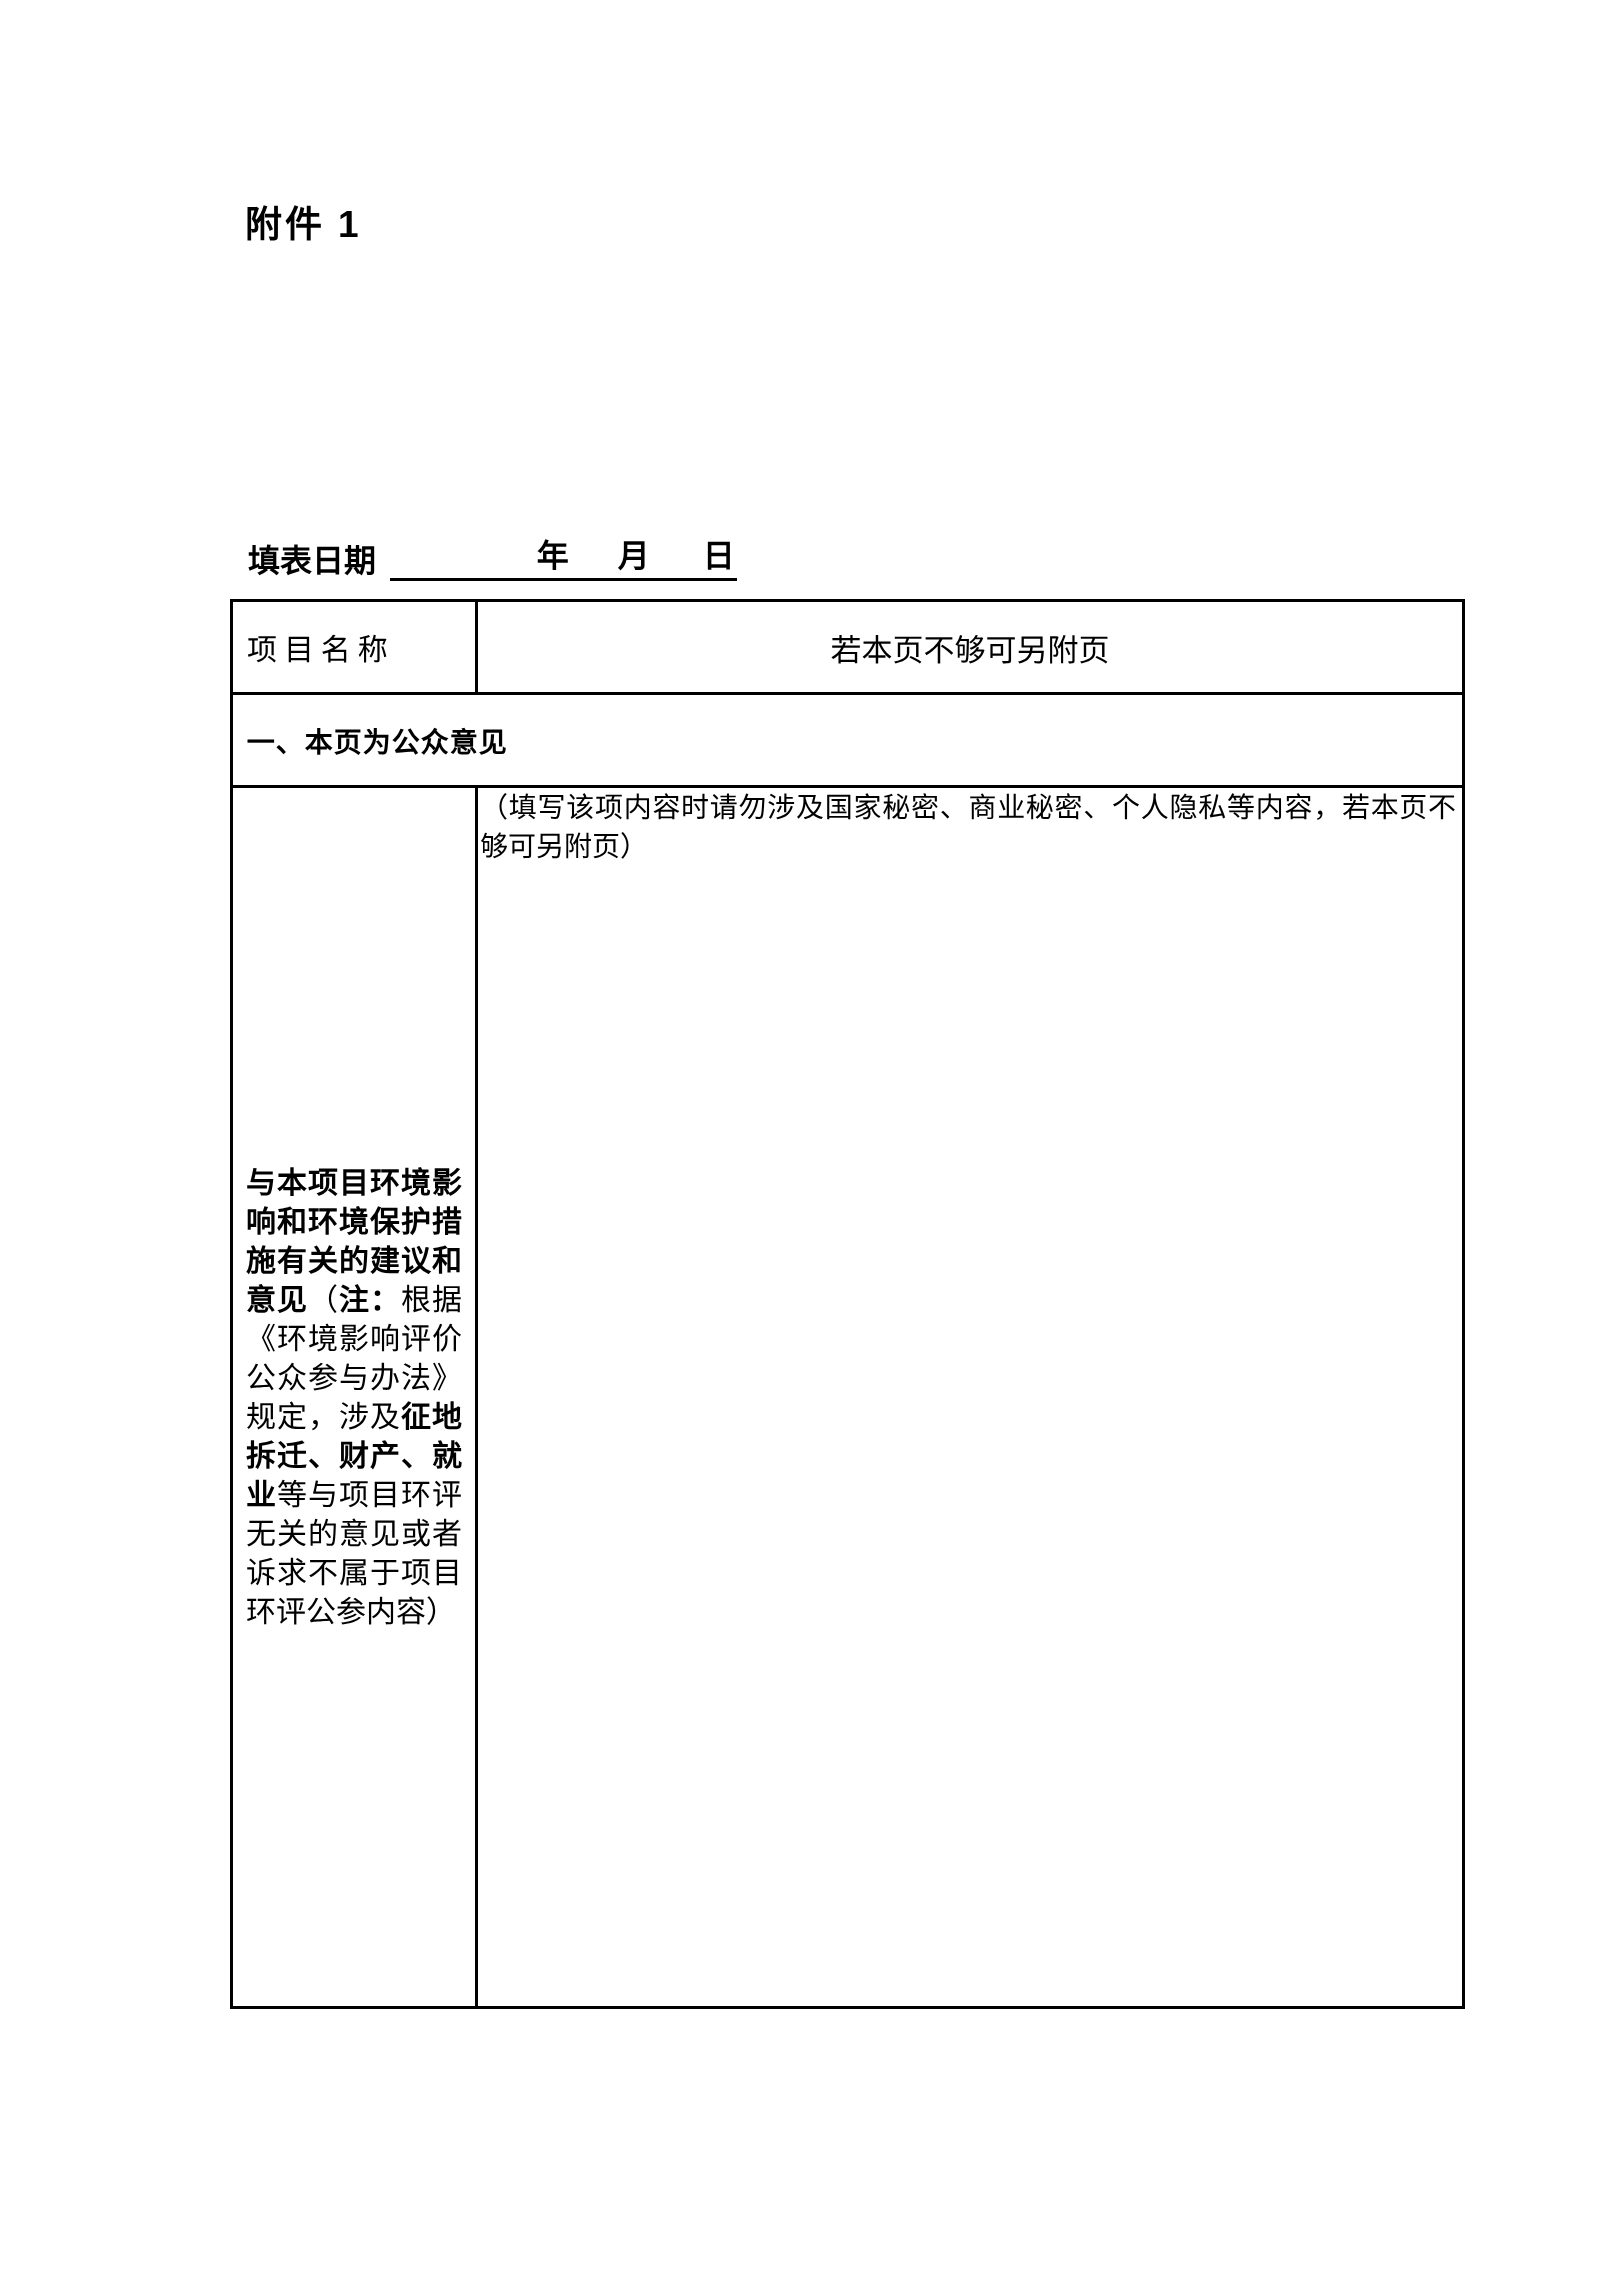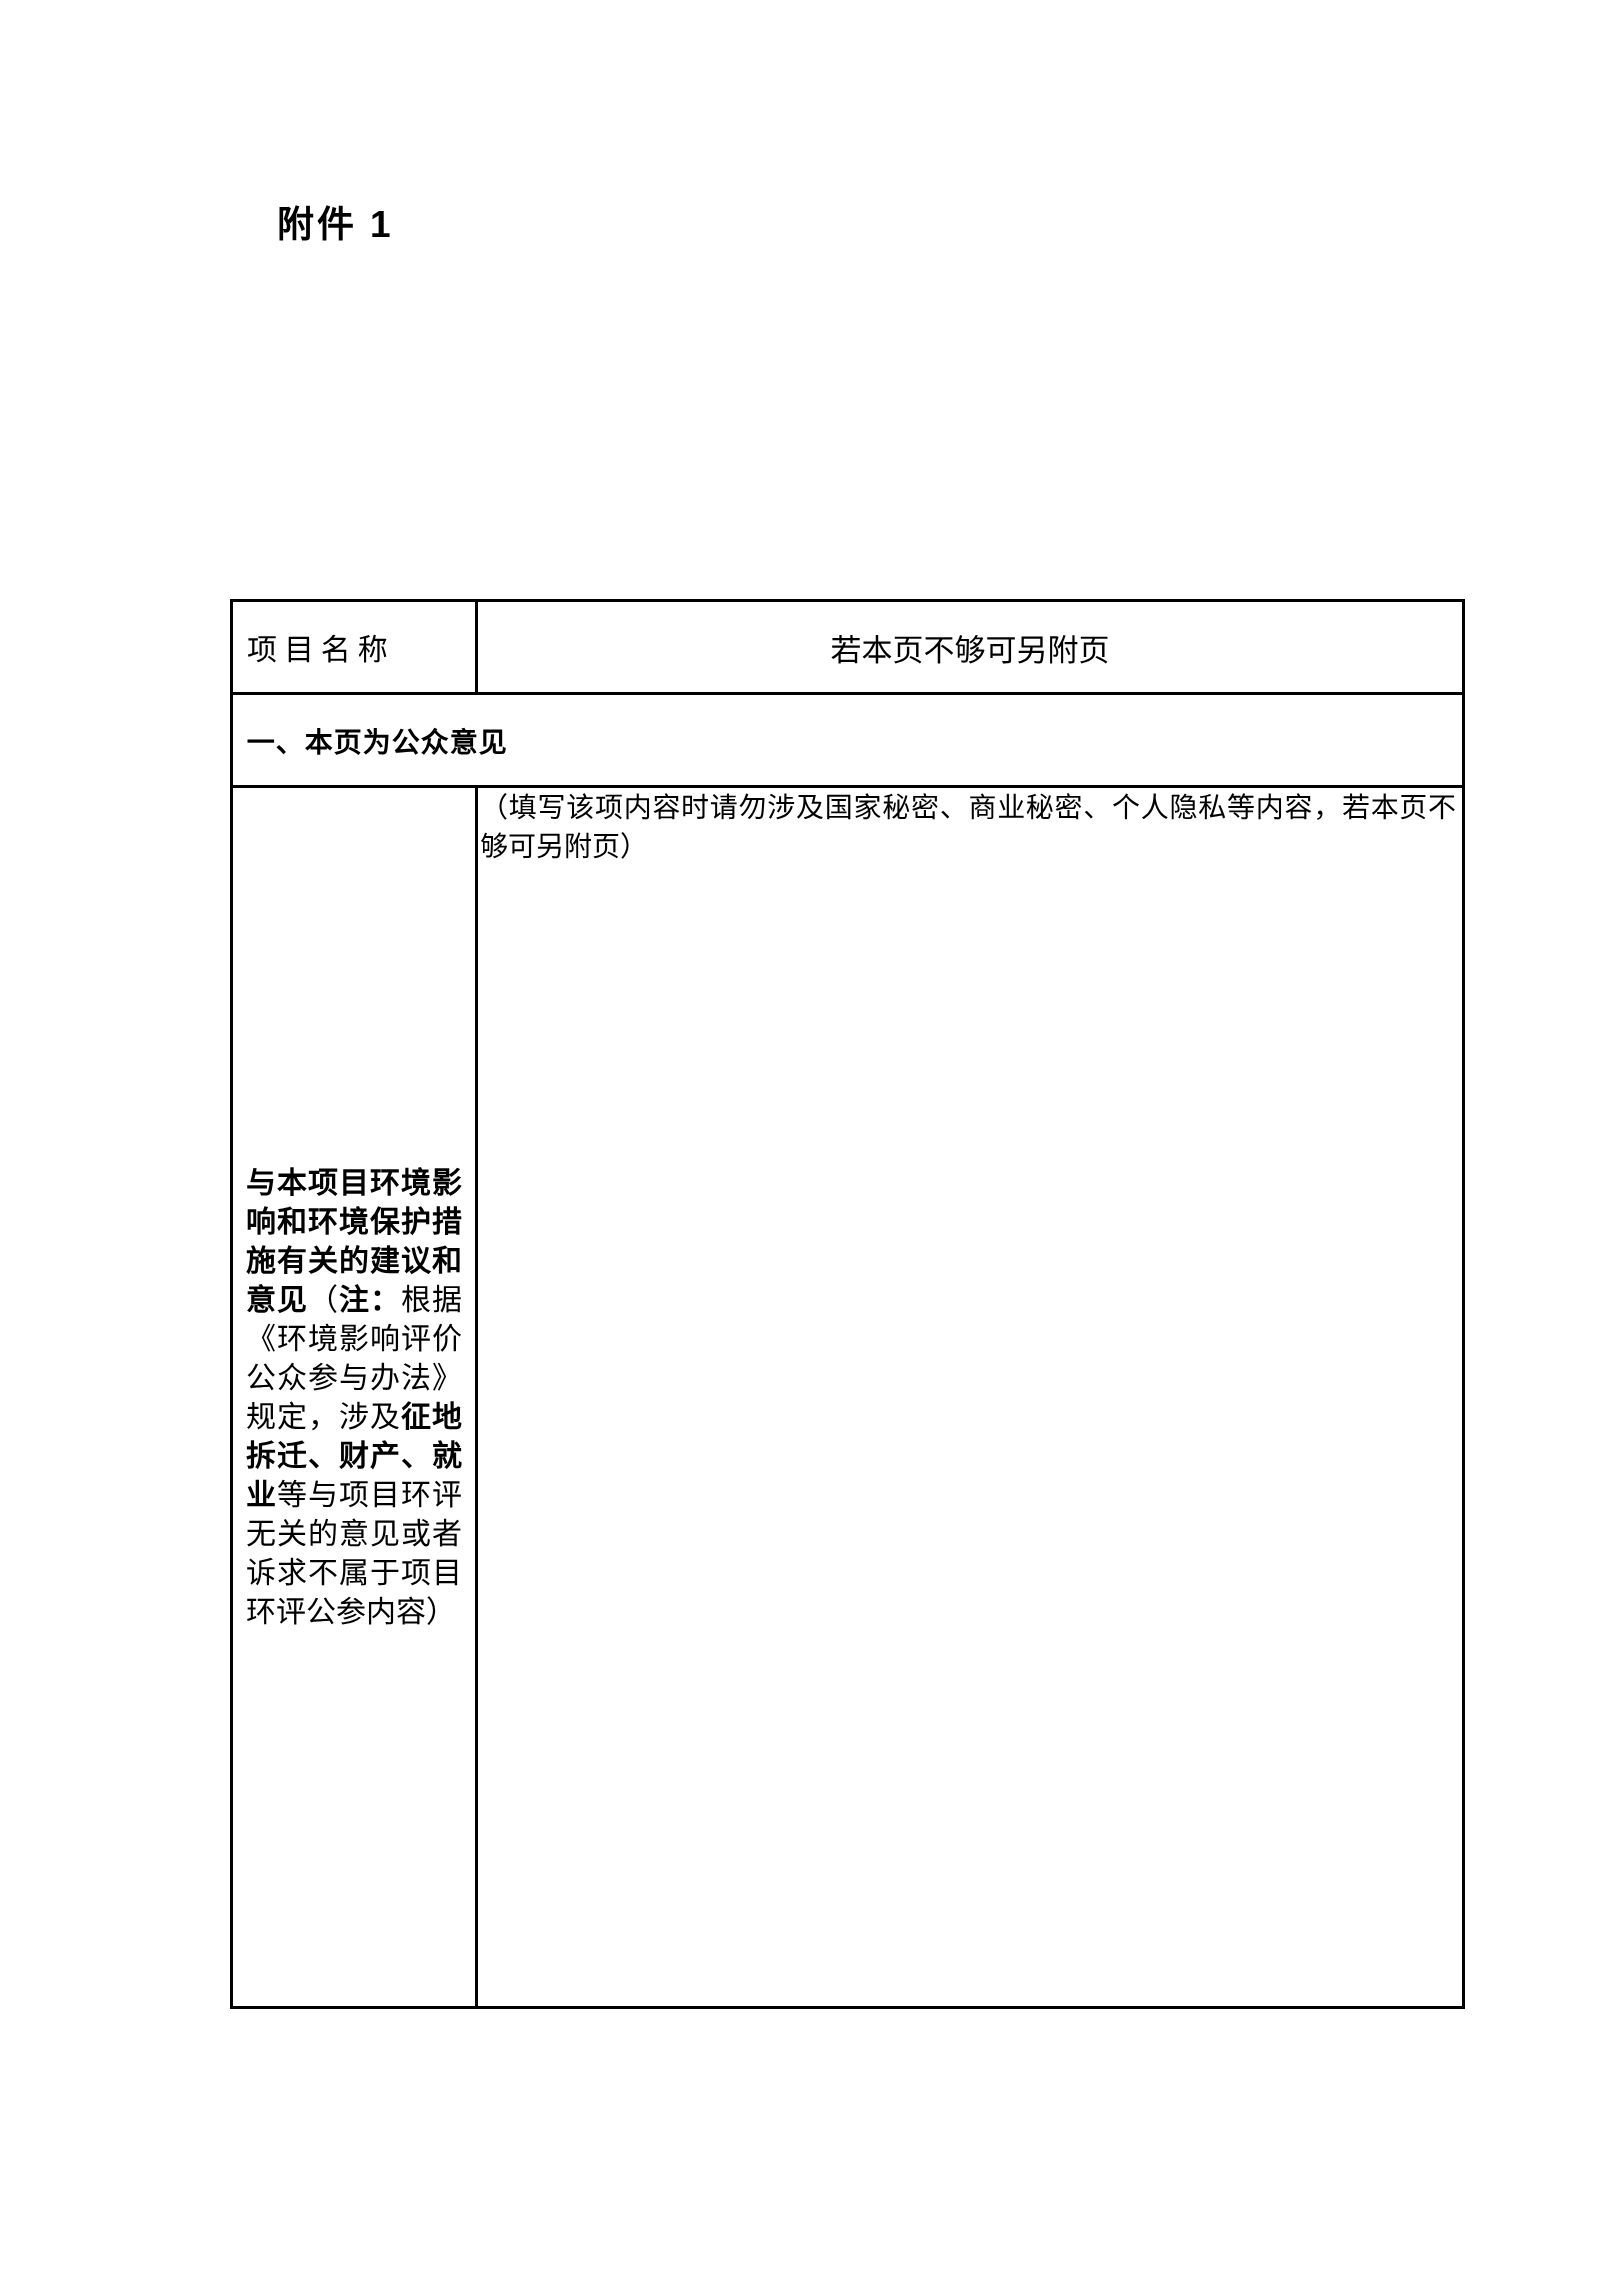--- a/index.html
+++ b/index.html
@@ -16,21 +16,20 @@
 
   
   .attachment-label {
     position: absolute;
     left: 245px;
     top: 194px;
     font-family: "Liberation Sans", "DejaVu Sans", sans-serif;
     font-size: 37px;
     font-weight: bold;
     letter-spacing: 2.9px;
-    margin-left: 32px;
   }
 
   
   .doc-title {
     position: absolute;
     left: 0;
     top: 365px;
     width: 100%;
     margin: 0;
     text-align: center;
@@ -128,20 +127,23 @@
   }
 </style>
 </head>
 <body>
 
 <div class="page">
 
   <div class="attachment-label">附件 1</div>
 
 
+  <div class="date-line">
+    <span>填表日期</span><span class="date-underline"><span class="y">年</span><span class="m">月</span><span class="d">日</span></span>
+  </div>
 
   <table class="form-table">
     <tbody>
         <tr class="project-name-row">
       <td class="left-col">
         <div class="project-name-label">项目名称</div>
       </td>
       <td class="right-col">
         <div class="project-name-value">若本页不够可另附页</div>
       </td>

